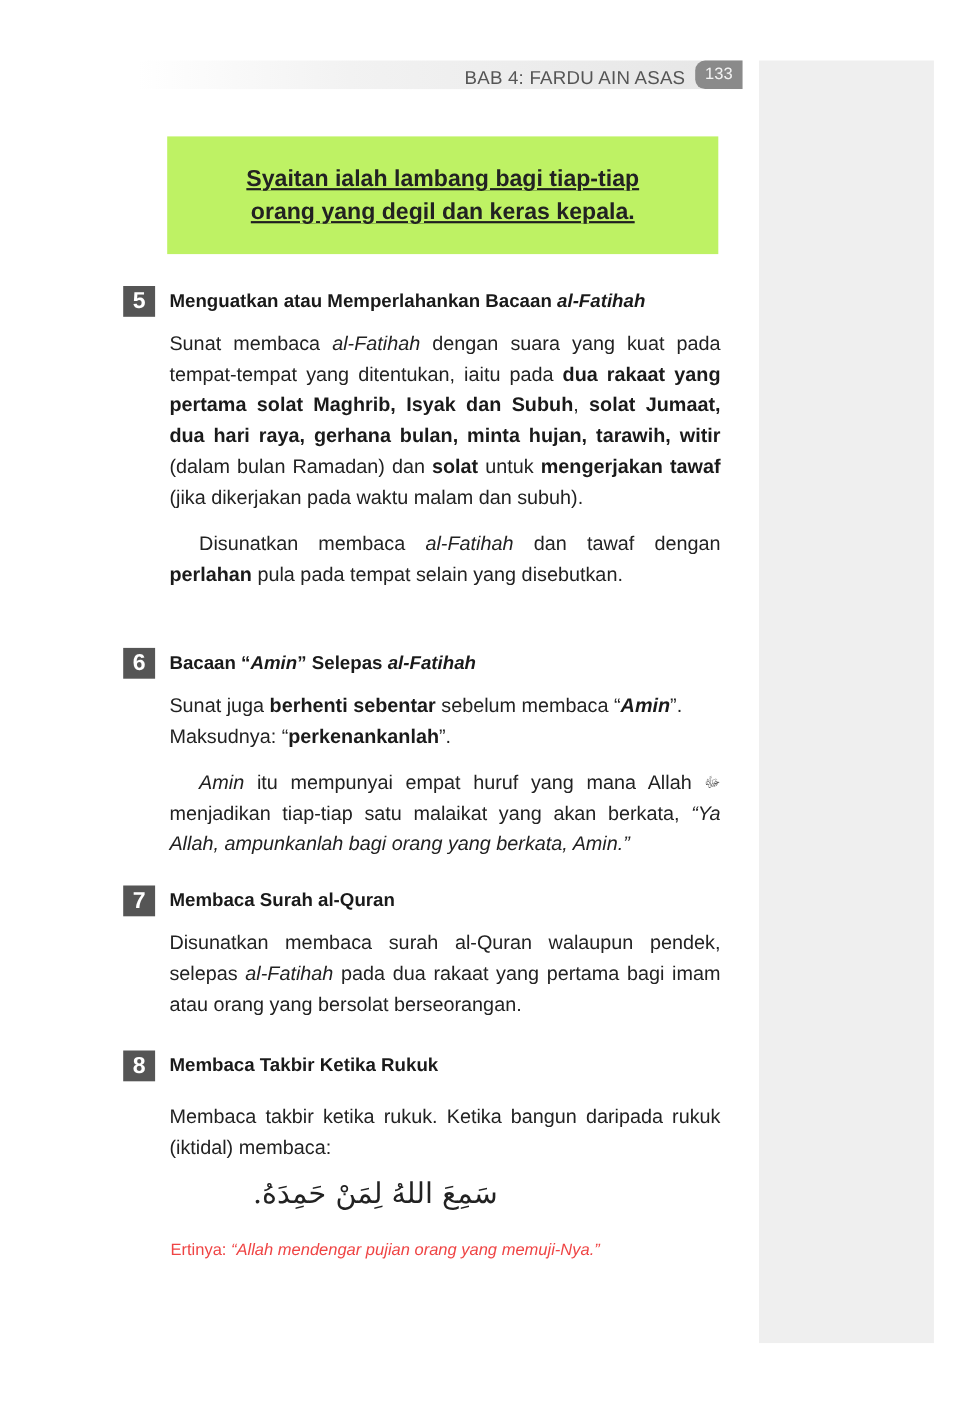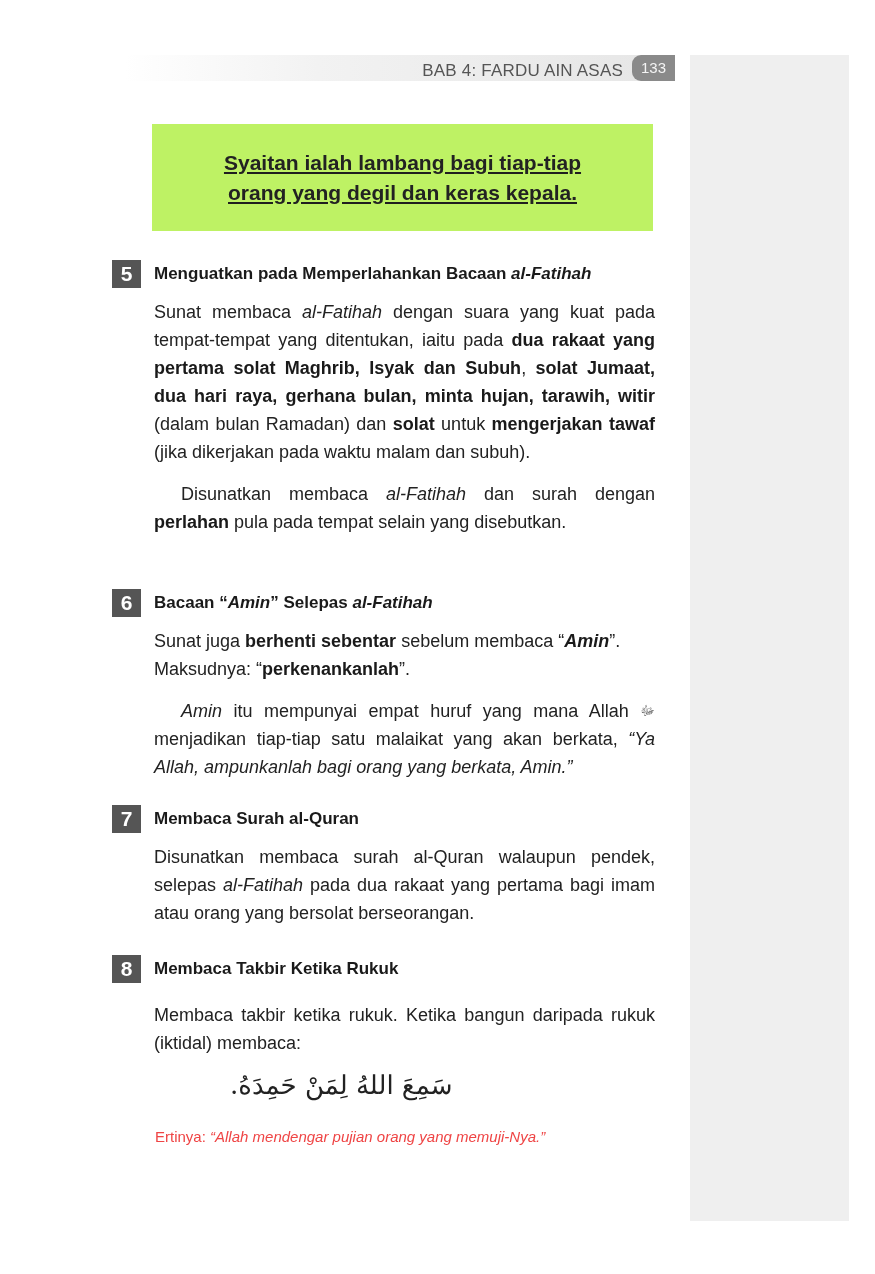--- a/index.html
+++ b/index.html
@@ -62,24 +62,24 @@
 <div class="quote-box">
   <div class="quote-text">
     <span>Syaitan ialah lambang bagi tiap-tiap</span><br>
     <span>orang yang degil dan keras kepala.</span>
   </div>
 </div>
 
 <div class="section" style="top:260px;">
   <div class="sec-head">
     <div class="badge">5</div>
-    <div class="sec-title"><span>Menguatkan pada Memperlahankan Bacaan </span><i>al-Fatihah</i></div>
+    <div class="sec-title"><span>Menguatkan atau Memperlahankan Bacaan </span><i>al-Fatihah</i></div>
   </div>
   <p class="para" style="margin-top:10px;margin-bottom:0;"><span>Sunat membaca </span><i>al-Fatihah</i><span> dengan suara yang kuat pada tempat-tempat yang ditentukan, iaitu pada </span><b>dua rakaat yang pertama solat Maghrib, Isyak dan Subuh</b><span>, </span><b>solat Jumaat, dua hari raya, gerhana bulan, minta hujan, tarawih, witir</b><span> (dalam bulan Ramadan) dan </span><b>solat</b><span> untuk </span><b>mengerjakan tawaf</b><span class="tight"> (jika dikerjakan pada waktu malam dan subuh).</span></p>
-  <p class="para indent" style="margin-top:14px;margin-bottom:0;"><span>Disunatkan membaca </span><i>al-Fatihah</i><span> dan surah dengan </span><b>perlahan</b><span> pula pada tempat selain yang disebutkan.</span></p>
+  <p class="para indent" style="margin-top:14px;margin-bottom:0;"><span>Disunatkan membaca </span><i>al-Fatihah</i><span> dan tawaf dengan </span><b>perlahan</b><span> pula pada tempat selain yang disebutkan.</span></p>
 </div>
 
 <div class="section" style="top:589px;">
   <div class="sec-head">
     <div class="badge">6</div>
     <div class="sec-title"><span>Bacaan “</span><i>Amin</i><span>” Selepas </span><i>al-Fatihah</i></div>
   </div>
   <p class="para" style="margin-top:10px;margin-bottom:0;text-align:left;"><span>Sunat juga </span><b>berhenti sebentar</b><span> sebelum membaca “</span><b><i>Amin</i></b><span>”. Maksudnya: “</span><b>perkenankanlah</b><span>”.</span></p>
   <p class="para indent" style="margin-top:14px;margin-bottom:0;"><i>Amin</i><span> itu mempunyai empat huruf yang mana Allah </span><span class="honor">ﷻ</span><span> menjadikan tiap-tiap satu malaikat yang akan berkata, </span><i>“Ya Allah, ampunkanlah bagi orang yang berkata, Amin.”</i></p>
 </div>

